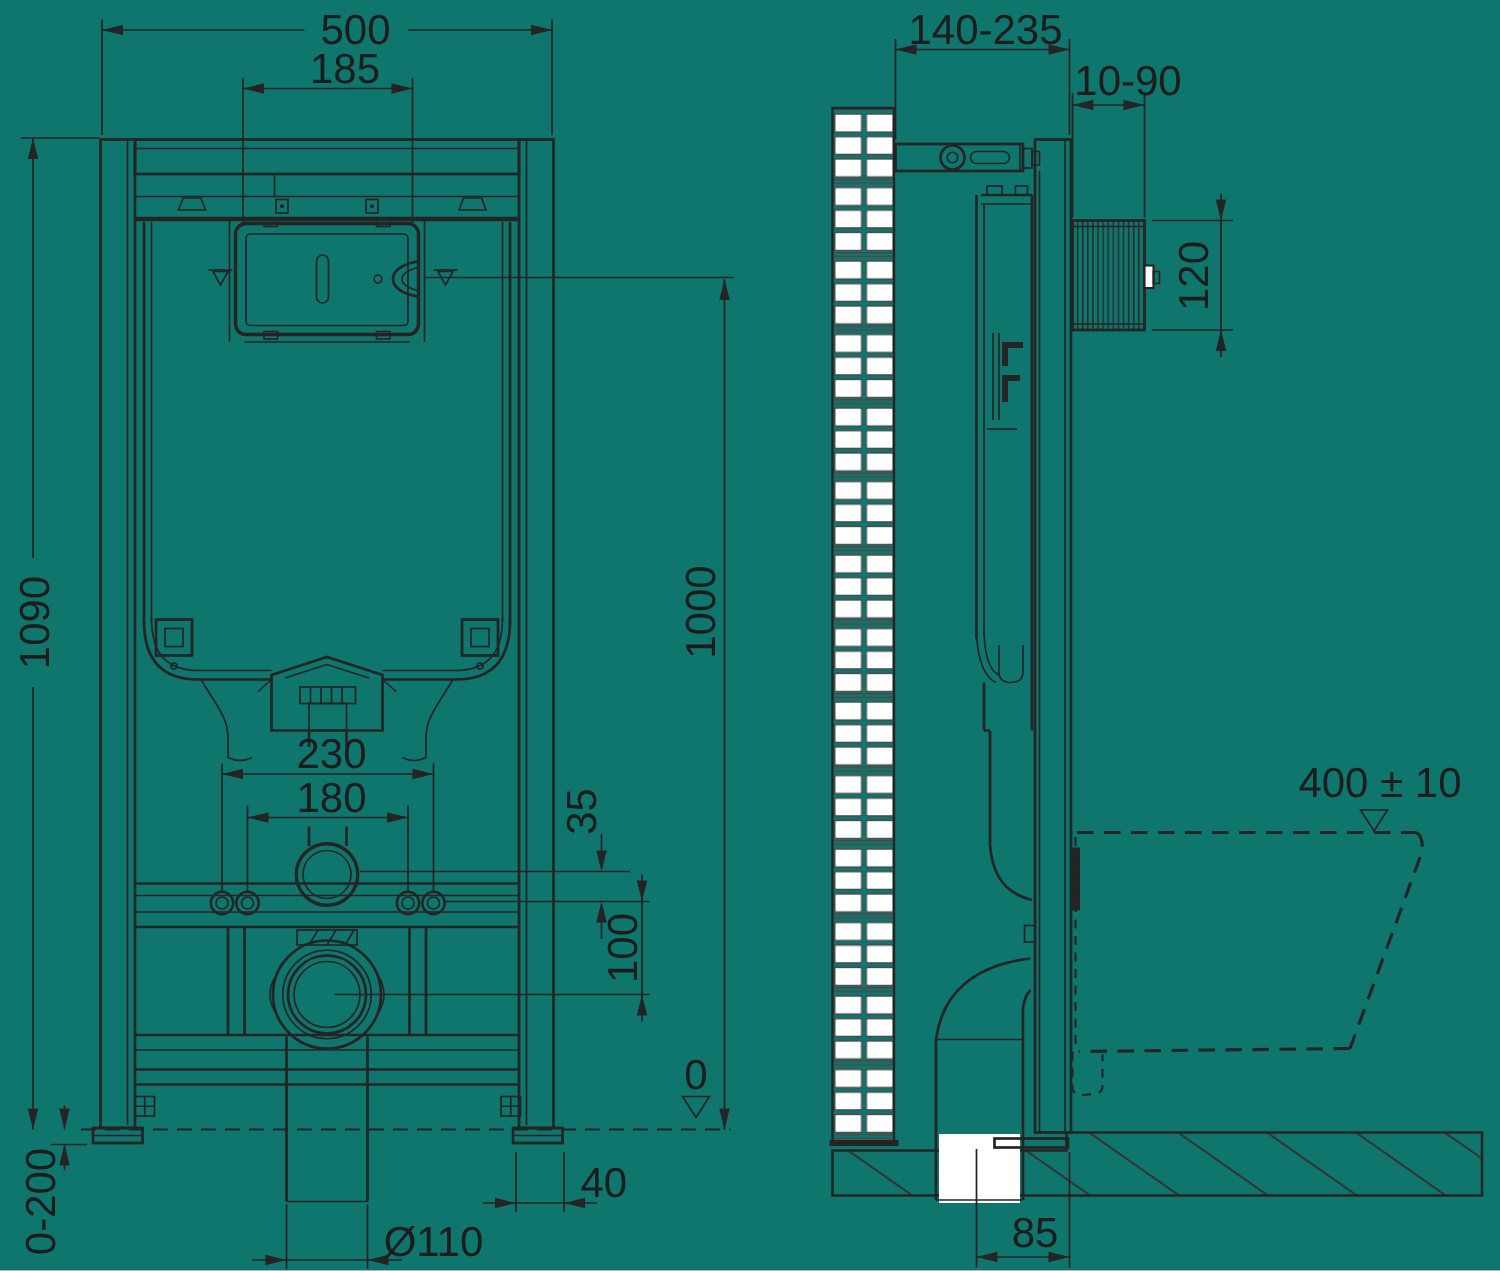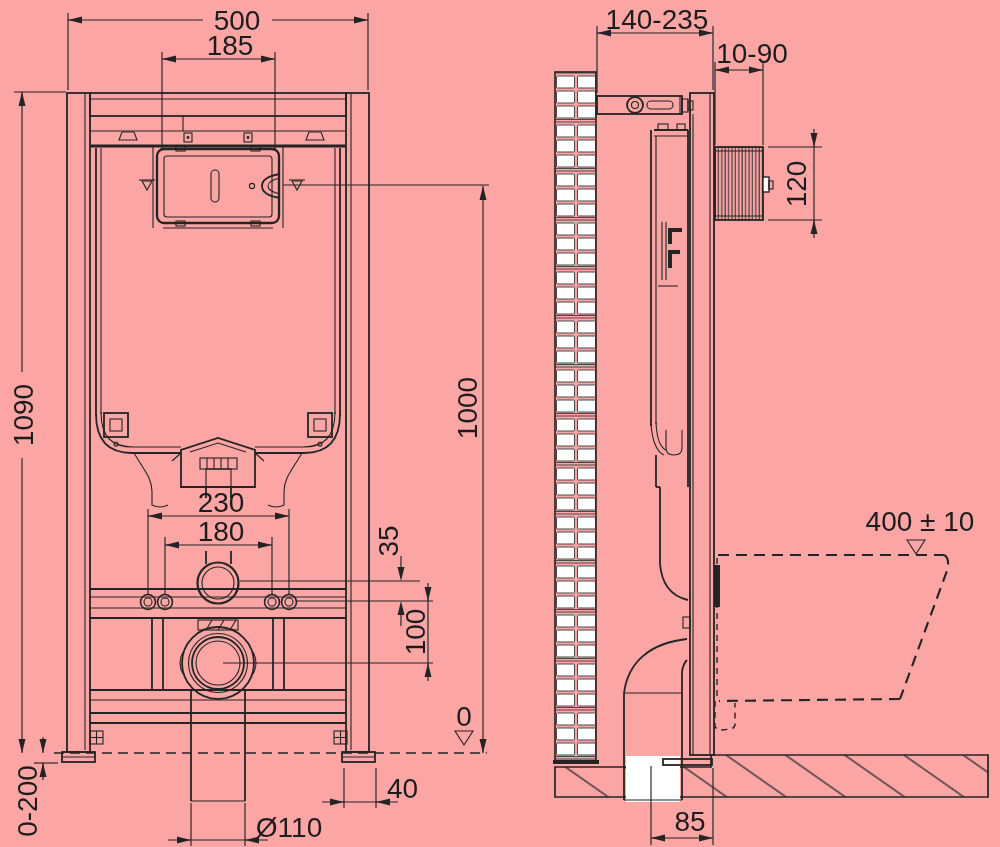--- a/index.html
+++ b/index.html
@@ -1,16 +1,16 @@
 <!DOCTYPE html>
 <html><head>
 <meta charset="utf-8">
 <style>
   html,body{margin:0;padding:0;background:#fff;}
-  .stage{position:relative;width:1000px;height:847px;background:#fca5a5;overflow:hidden;
+  .stage{position:relative;width:1000px;height:847px;background:#0f766e;overflow:hidden;
          font-family:"Liberation Sans", sans-serif;}
   svg{display:block}
   .ol  {stroke:#242424;fill:none;stroke-width:1.8;stroke-linecap:butt;stroke-linejoin:miter;}
   .th  {stroke:#242424;fill:none;stroke-width:1.1;}
   .hv  {stroke:#242424;fill:none;stroke-width:3;}
   .dim {stroke:#242424;fill:none;stroke-width:1.15;}
   .arr {fill:#242424;stroke:none;}
   .dsh {stroke:#242424;fill:none;stroke-width:1.3;stroke-dasharray:10 6;}
   .bowl{stroke:#242424;fill:none;stroke-width:2.1;stroke-dasharray:11 7;}
   .bowl2{stroke:#242424;fill:none;stroke-width:1.4;stroke-dasharray:6 5;}

